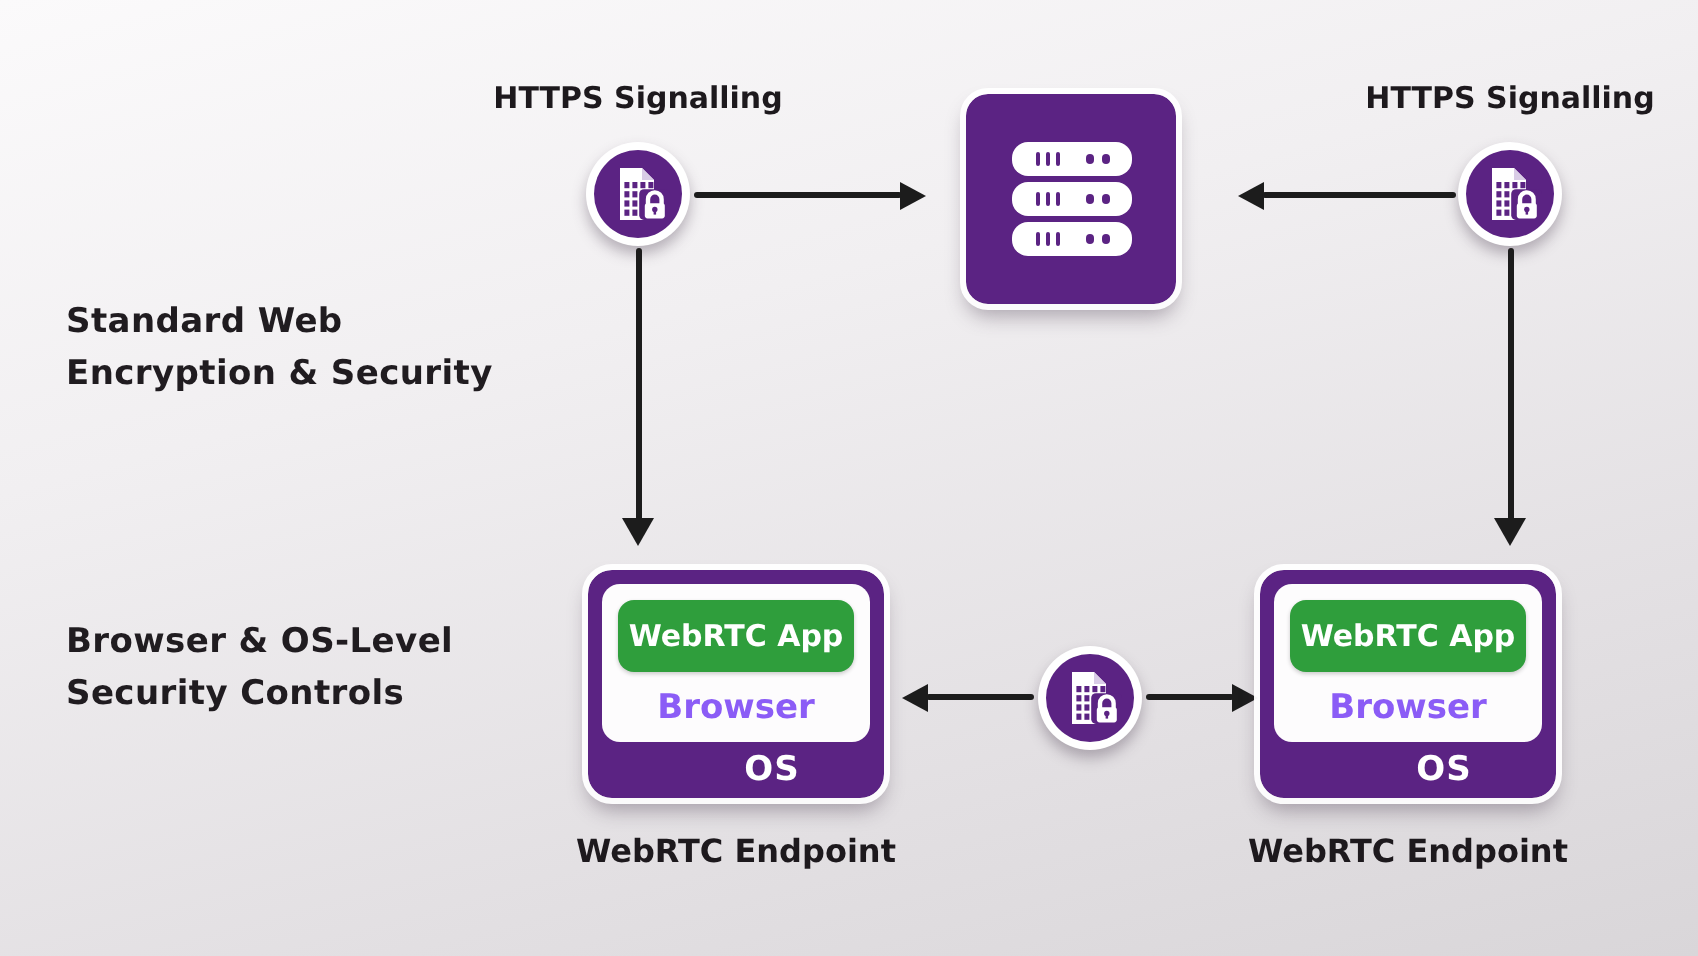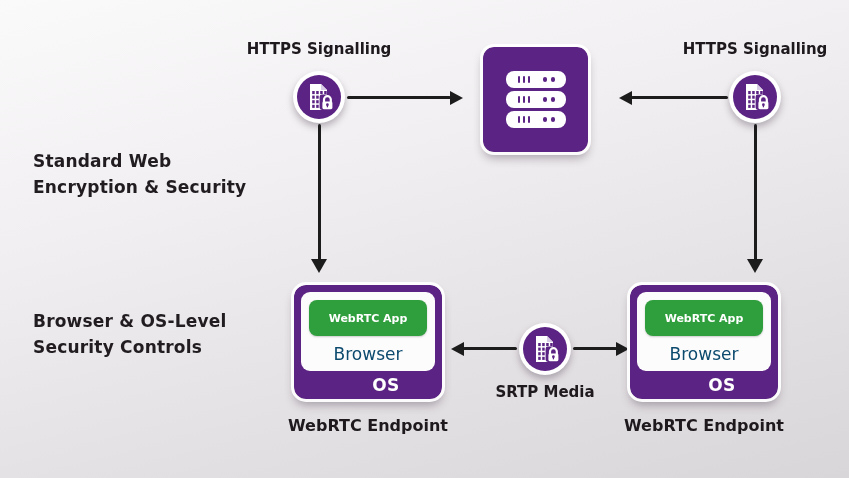--- a/index.html
+++ b/index.html
@@ -38,24 +38,24 @@
   .head.right{border-top:7px solid transparent;border-bottom:7px solid transparent;border-left:13px solid #1c1c1c;}
   .head.left{border-top:7px solid transparent;border-bottom:7px solid transparent;border-right:13px solid #1c1c1c;}
   .head.down{border-left:8px solid transparent;border-right:8px solid transparent;border-top:14px solid #1c1c1c;}
   
   .endpoint{position:absolute;top:285px;width:148px;height:114px;border-radius:12px;background:#5b2383;
     outline:3px solid rgba(255,255,255,.95);box-shadow:0 6px 10px rgba(70,55,75,.4);
     display:flex;flex-direction:column;overflow:hidden;}
   .ep-inner{margin:7px 7px 0 7px;height:79px;background:#fdfcfd;border-radius:9px;
     display:flex;flex-direction:column;align-items:center;box-sizing:border-box;}
   .ep-app{margin-top:8px;width:118px;height:36px;background:#2f9e3c;border-radius:8px;
-    color:#fff;font-size:11px;font-weight:600;display:flex;align-items:center;justify-content:center;
+    color:#fff;font-size:15px;font-weight:600;display:flex;align-items:center;justify-content:center;
     box-shadow:0 1px 2px rgba(0,0,0,.2);}
   .ep-browser{flex:1;display:flex;align-items:center;justify-content:center;
-    font-size:17px;font-weight:400;color:#0c4a6e;text-align:right;}
+    font-size:17px;font-weight:700;color:#8b5cf6;text-align:right;}
   .ep-os{flex:1;display:flex;align-items:center;justify-content:center;
     color:#fff;font-size:17px;font-weight:700;letter-spacing:.5px;margin-left:36px;}
 </style>
 </head>
 <body>
 
 <div class="stage">
 
   <div class="sec-label" style="left:33px;top:148px;">
     <div>Standard Web</div>
@@ -190,21 +190,20 @@
   </div>
 
   <div>
     <div class="head left" style="left:451px;top:342px;"></div>
     <div class="hline" style="left:463px;top:347px;width:54px;"></div>
   </div>
   <div>
     <div class="hline" style="left:573px;top:347px;width:44px;"></div>
     <div class="head right" style="left:616px;top:342px;"></div>
   </div>
-  <div class="cap sm" style="left:465px;top:383px;width:160px;">SRTP Media</div>
 
   <div class="endpoint" style="left:294px;">
     <div class="ep-inner">
       <div class="ep-app">WebRTC App</div>
       <div class="ep-browser">Browser</div>
     </div>
     <div class="ep-os">OS</div>
   </div>
   <div class="cap md" style="left:268px;top:416px;width:200px;">WebRTC Endpoint</div>
 

